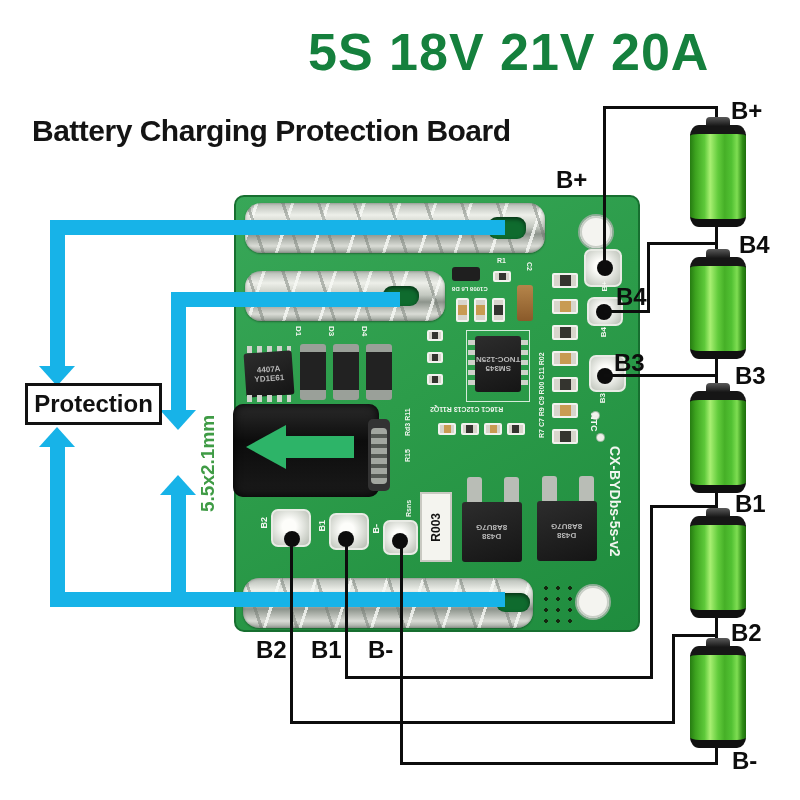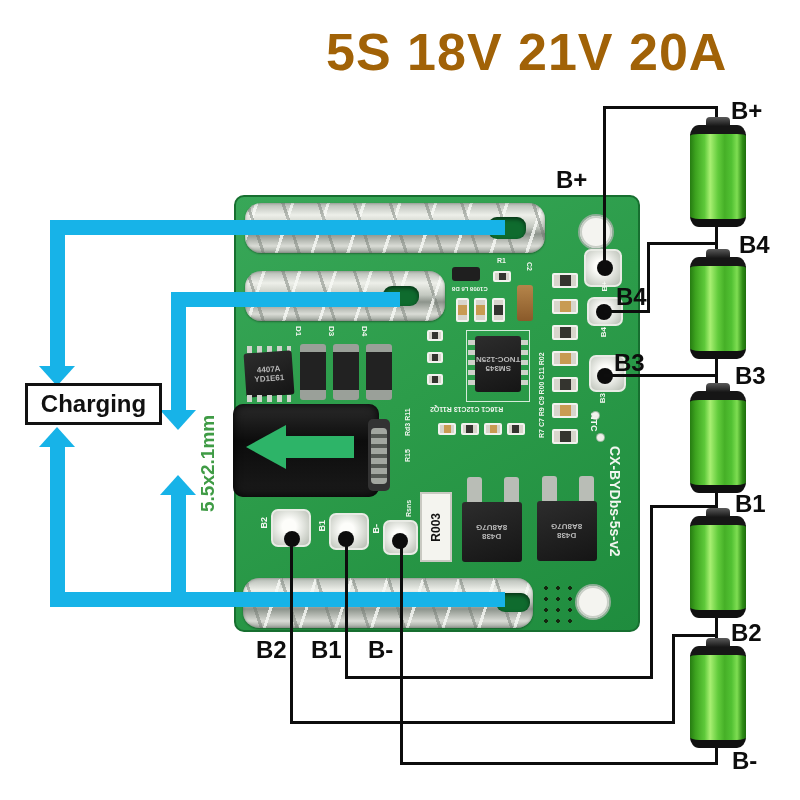--- a/index.html
+++ b/index.html
@@ -1,19 +1,19 @@
 <!DOCTYPE html>
 <html><head>
 <meta charset="utf-8">
 <style>
   html,body{margin:0;padding:0;background:#fff;font-family:"Liberation Sans",sans-serif;}
   #stage{position:relative;width:800px;height:800px;background:#ffffff;overflow:hidden;}
   .abs{position:absolute;}
   
-  .title{position:absolute;left:308px;top:22px;font-size:52px;font-weight:bold;letter-spacing:1px;color:#a16207;white-space:nowrap;margin-left:18px;}
+  .title{position:absolute;left:308px;top:22px;font-size:52px;font-weight:bold;letter-spacing:1px;color:#15803d;white-space:nowrap;}
   .subtitle{position:absolute;left:32px;top:114px;font-size:30px;font-weight:bold;letter-spacing:-0.5px;color:#141414;white-space:nowrap;}
   .lbl{position:absolute;font-size:24px;font-weight:bold;color:#0d0d0d;white-space:nowrap;}
   
   .cyan{position:absolute;background:#17b3e8;}
   .arr{position:absolute;width:0;height:0;border-left:18px solid transparent;border-right:18px solid transparent;}
   .arr.down{border-top:20px solid #17b3e8;}
   .arr.up{border-bottom:20px solid #17b3e8;}
   .flowbox{position:absolute;background:#fff;display:flex;align-items:center;justify-content:center;font-weight:bold;font-size:24px;box-sizing:border-box;}
   .flowbox.dis{border:3px solid #111;color:#111;}
   .flowbox.chg{border:3px solid #c62420;color:#c62420;}
@@ -71,20 +71,21 @@
         background:linear-gradient(90deg,#267c12 0,#3da31f 10%,#5ec93a 26%,#a8ef72 36%,#62cc3c 50%,#46b027 62%,#52c133 74%,#7edd52 84%,#2e8c16 94%,#1d6e0c 100%);}
   .battery::before{content:"";position:absolute;top:-17px;left:50%;width:24px;height:9px;margin-left:-12px;
         background:linear-gradient(180deg,#5a5a5a,#171717);border-radius:4px 4px 0 0;}
 </style>
 </head>
 <body>
 
 <div id="stage">
 
   <div class="title">5S 18V 21V 20A</div>
+  <div class="subtitle">Battery Charging Protection Board</div>
 
   <div class="pcb"></div>
 
   <div class="strip" style="left:245px;top:203px;width:300px;height:50px;"></div>
   <div class="hole" style="left:488px;top:217px;width:38px;height:22px;"></div>
   <div class="strip" style="left:245px;top:271px;width:200px;height:50px;"></div>
   <div class="hole" style="left:383px;top:286px;width:36px;height:20px;"></div>
   <div class="strip" style="left:243px;top:578px;width:290px;height:50px;"></div>
   <div class="hole" style="left:496px;top:593px;width:34px;height:19px;"></div>
 
@@ -235,21 +236,21 @@
   <div class="wire" style="left:715px;top:616px;width:3px;height:28px;"></div>
   <div class="wire" style="left:715px;top:747px;width:3px;height:18px;"></div>
 
   <div class="battery" style="top:125px;"></div>
   <div class="battery" style="top:257px;"></div>
   <div class="battery" style="top:391px;"></div>
   <div class="battery" style="top:516px;"></div>
   <div class="battery" style="top:646px;"></div>
 
   <div class="flowbox dis" style="left:25px;top:383px;width:137px;height:42px;">
-    <span>Charging</span>
+    <span>Protection</span>
   </div>
 
   <span class="abs vtext up" style="left:197px;top:390px;height:122px;font-size:19px;font-weight:bold;color:#3f9b45;">5.5x2.1mm</span>
 
   <span class="lbl" style="left:556px;top:166px;">B+</span>
   <span class="lbl" style="left:616px;top:283px;">B4</span>
   <span class="lbl" style="left:614px;top:349px;">B3</span>
   <span class="lbl" style="left:256px;top:636px;">B2</span>
   <span class="lbl" style="left:311px;top:636px;">B1</span>
   <span class="lbl" style="left:368px;top:636px;">B-</span>

